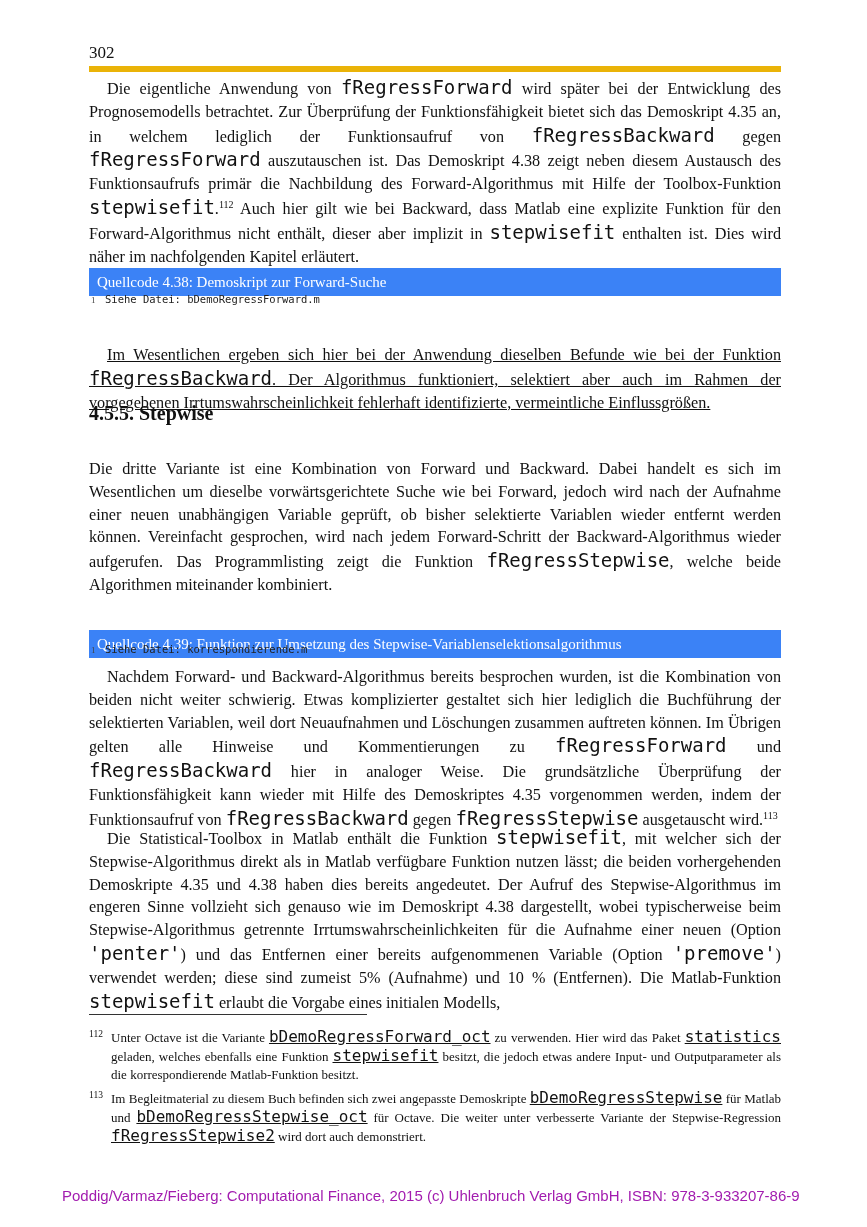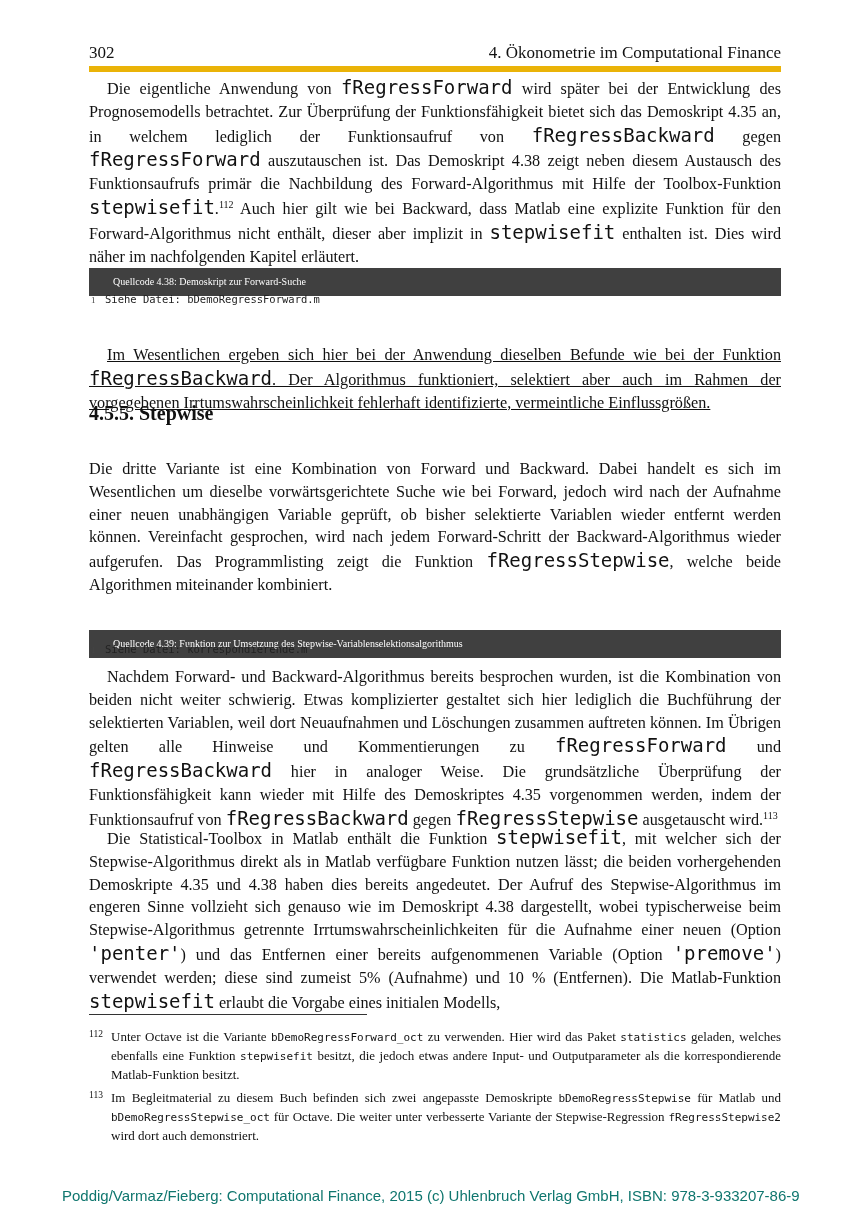--- a/index.html
+++ b/index.html
@@ -7,41 +7,40 @@
          font-family: "Liberation Serif", "DejaVu Serif", serif; color: #111; }
   .page { position: absolute; left: 89px; top: 0; width: 692px; }
   .running-head { position: absolute; top: 42px; left: 0; width: 692px; height: 24px;
                   border-bottom: 6px solid #eab308; font-size: 17px; }
   .running-head .pno { position: absolute; left: 0; top: 1px; }
   .running-head .chap { position: absolute; right: 0; top: 1px; }
   p.txt { margin: 0; font-size: 16.2px; line-height: 22.8px; text-align: justify; position: absolute; left: 0; width: 692px; }
   p.ind { text-indent: 18px; }
   code, .tt { font-family: "DejaVu Sans Mono", "Liberation Mono", monospace; font-size: 19px; }
   sup { font-size: 10px; line-height: 0; }
-  .listing-bar { position: absolute; left: 0; width: 692px; height: 28px; background: #404040;
-                 color: #fff; font-size: 10px; line-height: 28px; padding-left: 24px; box-sizing: border-box; }
+  .listing-bar { position: absolute; left: 0; width: 692px; height: 28px; background: #3b82f6;
+                 color: #fff; font-size: 15px; line-height: 28px; padding-left: 8px; box-sizing: border-box; }
   .listing-line { position: absolute; left: 0; font-size: 10.5px; font-family: "DejaVu Sans Mono", "Liberation Mono", monospace; color:#222; }
   .listing-line .ln { display: inline-block; width: 14px; text-align: left; padding-left: 2px; font-family: "Liberation Serif", serif; font-size: 9px; color:#444; }
   h2.sec { position: absolute; left: 0; margin: 0; font-size: 20px; font-weight: bold; }
   .fn-rule { position: absolute; left: 0; width: 278px; border-top: 1px solid #333; }
   .fn { position: absolute; left: 0; width: 692px; font-size: 13px; line-height: 18px; }
   .fn .num { position: absolute; left: 0; top: -3px; font-size: 9.5px; }
   .fn .body { margin-left: 22px; text-align: justify; }
-  .fn .tt { font-size: 11px; }
+  .fn .tt { font-size: 16px; text-decoration: underline; }
   .footer { position: absolute; left: 62px; top: 1187px; font-family: "Liberation Sans", "DejaVu Sans", sans-serif;
-            font-size: 15px; color: #0f766e; white-space: nowrap; }
+            font-size: 15px; color: #a21caf; white-space: nowrap; }
 </style>
 </head>
 <body>
 
 <div class="page">
 
   <div class="running-head">
     <span class="pno">302</span>
-    <span class="chap">4. Ökonometrie im Computational Finance</span>
   </div>
 
   <p class="txt ind" style="top:76px;"><span>Die eigentliche Anwendung von </span><code>fRegressForward</code><span> wird später bei der Entwicklung des Prognosemodells betrachtet. Zur Überprüfung der Funktionsfähigkeit bietet sich das Demoskript 4.35 an, in welchem lediglich der Funktionsaufruf von </span><code>fRegressBackward</code><span> gegen </span><code>fRegressForward</code><span> auszutauschen ist. Das Demoskript 4.38 zeigt neben diesem Austausch des Funktionsaufrufs primär die Nachbildung des Forward-Algorithmus mit Hilfe der Toolbox-Funktion </span><code>stepwisefit</code><span>.</span><sup>112</sup><span> Auch hier gilt wie bei Backward, dass Matlab eine explizite Funktion für den Forward-Algorithmus nicht enthält, dieser aber implizit in </span><code>stepwisefit</code><span> enthalten ist. Dies wird näher im nachfolgenden Kapitel erläutert.</span></p>
 
   <div class="listing-bar" style="top:268px;">Quellcode 4.38: Demoskript zur Forward-Suche</div>
   <div class="listing-line" style="top:293px;"><span class="ln">1</span><span>Siehe Datei: bDemoRegressForward.m</span></div>
 
   <p class="txt ind" style="top:344px;text-decoration:underline;"><span>Im Wesentlichen ergeben sich hier bei der Anwendung dieselben Befunde wie bei der Funktion </span><code>fRegressBackward</code><span>. Der Algorithmus funktioniert, selektiert aber auch im Rahmen der vorgegebenen Irrtumswahrscheinlichkeit fehlerhaft identifizierte, vermeintliche Einflussgrößen.</span></p>
 
   <h2 class="sec" style="top:402px;text-align:center;">4.5.5.  Stepwise</h2>

